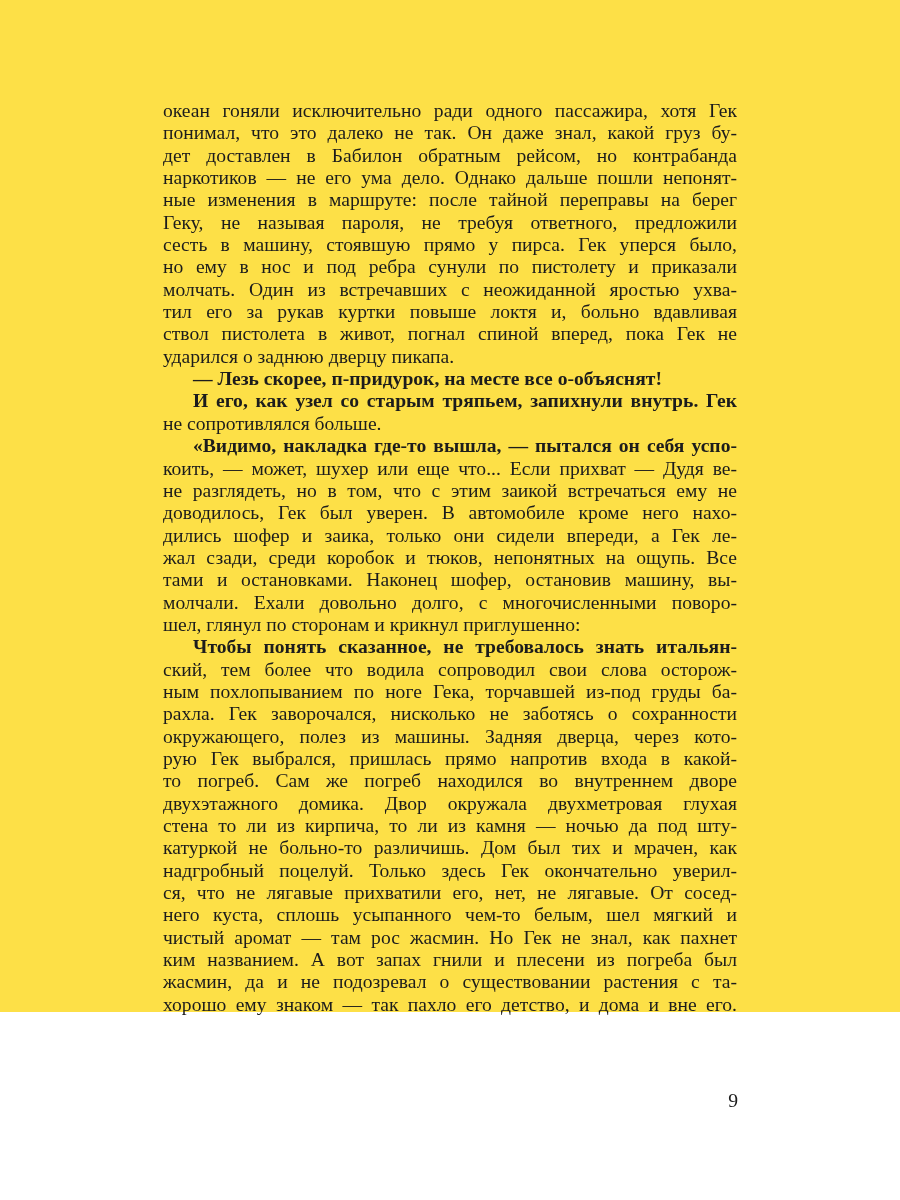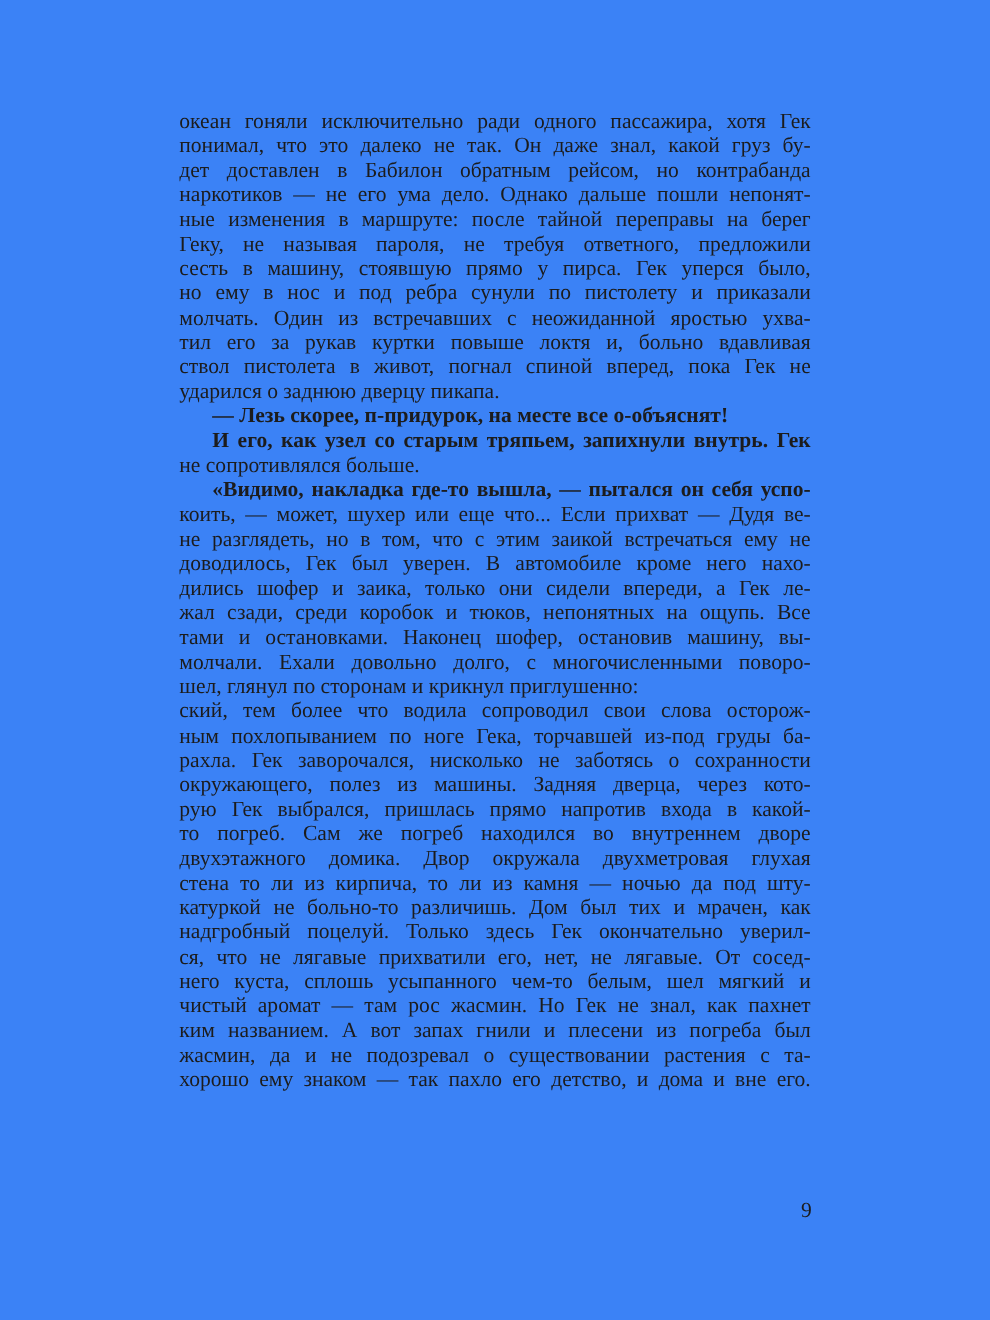--- a/index.html
+++ b/index.html
@@ -9,22 +9,22 @@
     }
     body {
       width: 900px;
       height: 1200px;
       position: relative;
       overflow: hidden;
     }
     .page {
       position: absolute;
       left: 0; top: 0;
-      width: 900px; height: 1200px;
-      background: #3b82f6;
+      width: 900px; height: 1012px;
+      background: #fde047;
     }
     .text-block {
       position: absolute;
       left: 163px;
       top: 100px;
       width: 574px;
       font-family: "Liberation Serif", "DejaVu Serif", serif;
       font-size: 19.6px;
       line-height: 22.35px;
       color: #1c1c1c;
@@ -77,20 +77,21 @@
       <span class="line last">не сопротивлялся больше.</span>
       <span class="line indent">«Видимо, накладка где-то вышла, — пытался он себя успо-</span>
       <span class="line">коить, — может, шухер или еще что... Если прихват — Дудя ве-</span>
       <span class="line">не разглядеть, но в том, что с этим заикой встречаться ему не</span>
       <span class="line">доводилось, Гек был уверен. В автомобиле кроме него нахо-</span>
       <span class="line">дились шофер и заика, только они сидели впереди, а Гек ле-</span>
       <span class="line">жал сзади, среди коробок и тюков, непонятных на ощупь. Все</span>
       <span class="line">тами и остановками. Наконец шофер, остановив машину, вы-</span>
       <span class="line">молчали. Ехали довольно долго, с многочисленными поворо-</span>
       <span class="line last">шел, глянул по сторонам и крикнул приглушенно:</span>
+      <span class="line indent">Чтобы понять сказанное, не требовалось знать итальян-</span>
       <span class="line">ский, тем более что водила сопроводил свои слова осторож-</span>
       <span class="line">ным похлопыванием по ноге Гека, торчавшей из-под груды ба-</span>
       <span class="line">рахла. Гек заворочался, нисколько не заботясь о сохранности</span>
       <span class="line">окружающего, полез из машины. Задняя дверца, через кото-</span>
       <span class="line">рую Гек выбрался, пришлась прямо напротив входа в какой-</span>
       <span class="line">то погреб. Сам же погреб находился во внутреннем дворе</span>
       <span class="line">двухэтажного домика. Двор окружала двухметровая глухая</span>
       <span class="line">стена то ли из кирпича, то ли из камня — ночью да под шту-</span>
       <span class="line">катуркой не больно-то различишь. Дом был тих и мрачен, как</span>
       <span class="line">надгробный поцелуй. Только здесь Гек окончательно уверил-</span>

